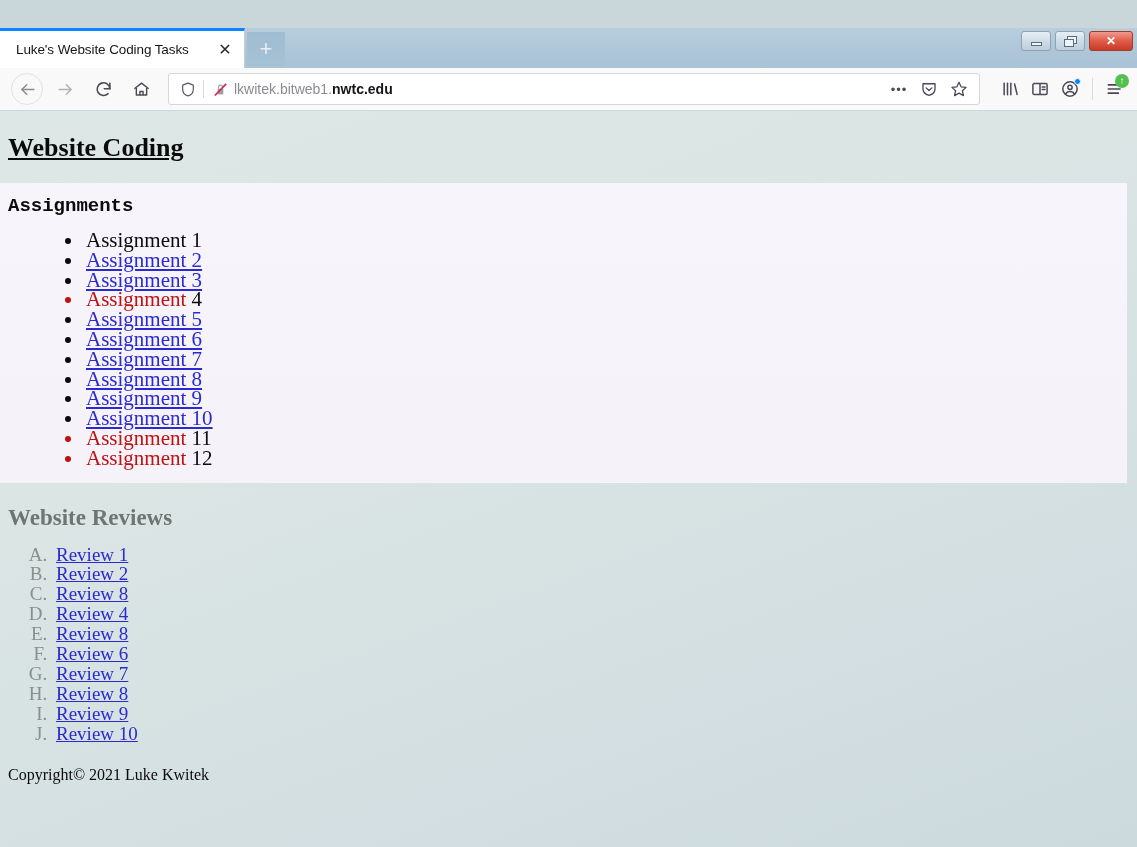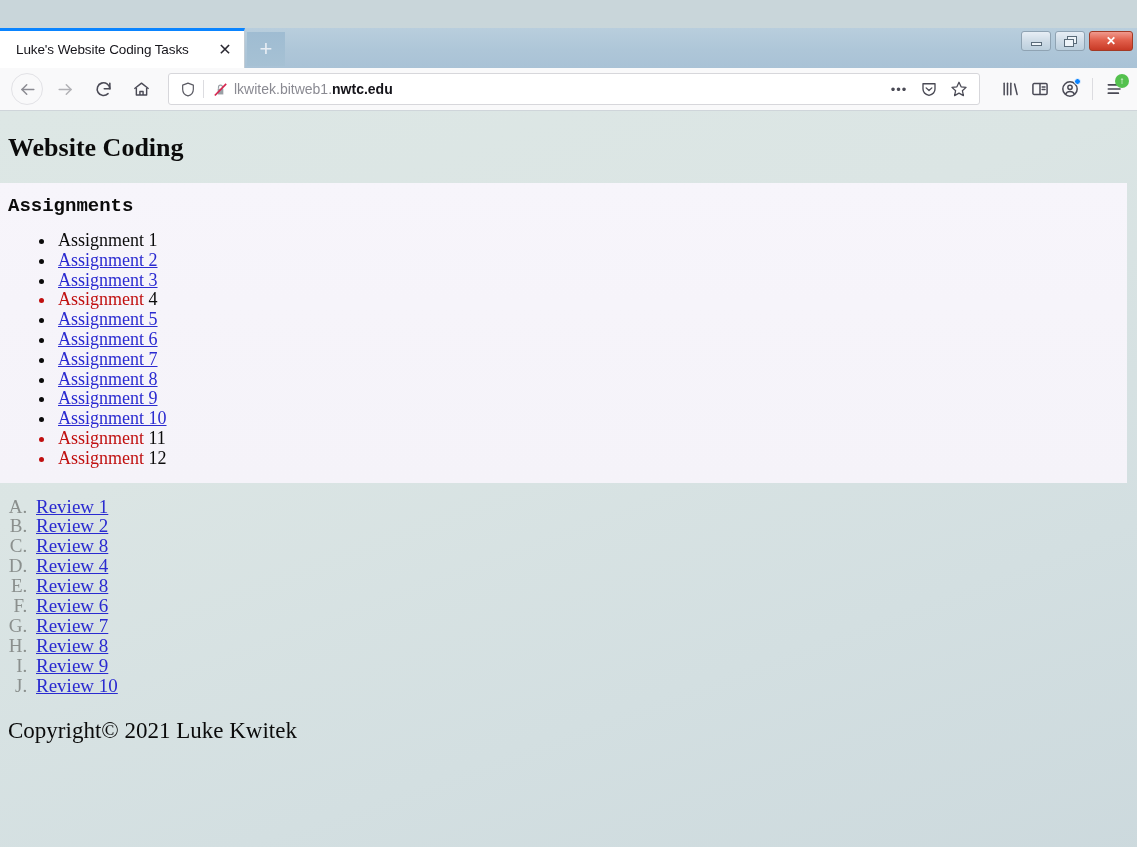--- a/index.html
+++ b/index.html
@@ -178,40 +178,41 @@
     font-size: 37px;
     font-weight: bold;
     color: #0b0b0b;
     letter-spacing: 0.5px;
   }
   h2.subtitle {
     margin: 22px 0 0 8px;
     font-size: 26px;
     font-weight: bold;
     color: #0b0b0b;
+    text-decoration: underline;
   }
 
   .assignments-panel {
     margin-top: 20px;
     width: 1127px;
     background: linear-gradient(180deg, #f7f5fb 0%, #f6f4fa 40%, #f5f3f9 100%);
     padding: 8px 0 14px 0;
   }
   h3.panel-title {
     margin: 4px 0 0 8px;
     font-size: 19px;
     font-weight: bold;
     color: #0b0b0b;
     font-family: Liberation Mono, monospace;
   }
   ul.assign-list {
     margin: 14px 0 0 0;
-    padding-left: 56px;
+    padding-left: 84px;
     list-style-type: disc;
-    font-size: 18px;
+    font-size: 21px;
     line-height: 19.8px;
   }
   ul.assign-list li { margin: 0; padding: 0 0 0 2px; }
   ul.assign-list li.plain { color: #0b0b0b; }
   ul.assign-list li.linked { color: #0b0b0b; }
   ul.assign-list li.broken { color: #c01010; }
   ul.assign-list li a.lnk {
     color: #2a2ad0;
     text-decoration: underline;
   }
@@ -222,35 +223,35 @@
   ul.assign-list li .num { color: #0b0b0b; }
 
   h2.reviews-title {
     margin: 22px 0 0 8px;
     font-size: 23px;
     font-weight: bold;
     color: #6f7573;
   }
   ol.review-list {
     margin: 14px 0 0 0;
-    padding-left: 32px;
+    padding-left: 52px;
     list-style-type: upper-alpha;
     font-size: 19px;
     line-height: 19.9px;
     color: #8a8f8d;
   }
   ol.review-list li { padding-left: 4px; }
   ol.review-list li a {
     color: #2a2ad0;
     text-decoration: underline;
   }
 
   p.copyright {
     margin: 22px 0 0 8px;
-    font-size: 23px;
+    font-size: 16px;
     color: #0b0b0b;
   }
 </style>
 </head>
 <body>
 
 <div class="window">
 
   <div class="tabstrip">
     <div class="tab">
@@ -384,20 +385,21 @@
             <li class="linked"><a class="lnk" href="#">Assignment 6</a></li>
             <li class="linked"><a class="lnk" href="#">Assignment 7</a></li>
             <li class="linked"><a class="lnk" href="#">Assignment 8</a></li>
             <li class="linked"><a class="lnk" href="#">Assignment 9</a></li>
             <li class="linked"><a class="lnk" href="#">Assignment 10</a></li>
             <li class="broken"><a class="dead" href="#">Assignment</a><span class="num"> 11</span></li>
             <li class="broken"><a class="dead" href="#">Assignment</a><span class="num"> 12</span></li>
           </ul>
       </div>
 
+      <h2 class="reviews-title">Website Reviews</h2>
       <ol class="review-list" id="reviews-list">
           <li><a href="#">Review 1</a></li>
           <li><a href="#">Review 2</a></li>
           <li><a href="#">Review 8</a></li>
           <li><a href="#">Review 4</a></li>
           <li><a href="#">Review 8</a></li>
           <li><a href="#">Review 6</a></li>
           <li><a href="#">Review 7</a></li>
           <li><a href="#">Review 8</a></li>
           <li><a href="#">Review 9</a></li>

